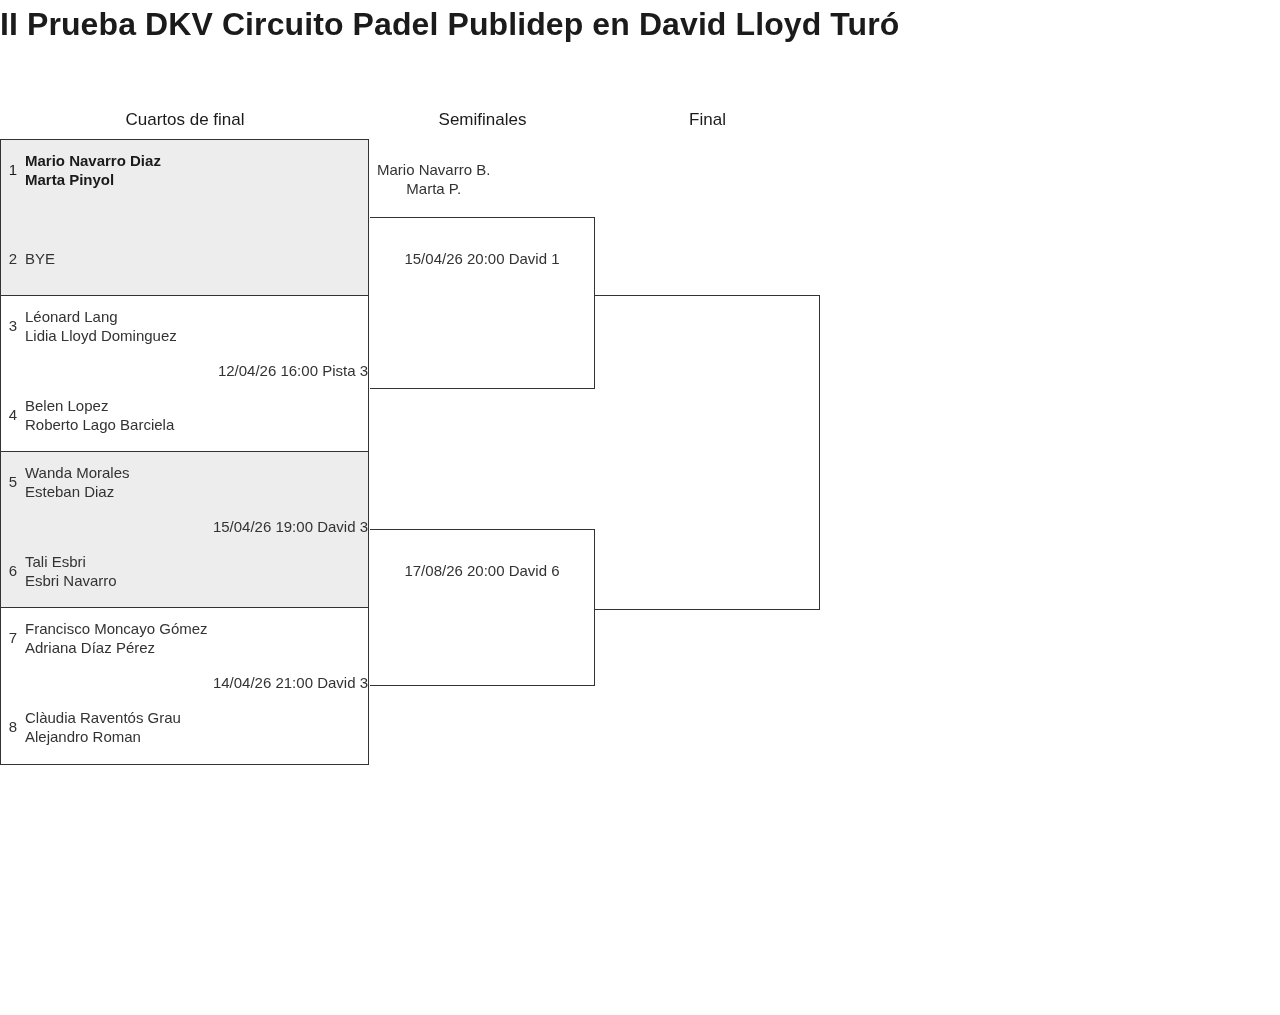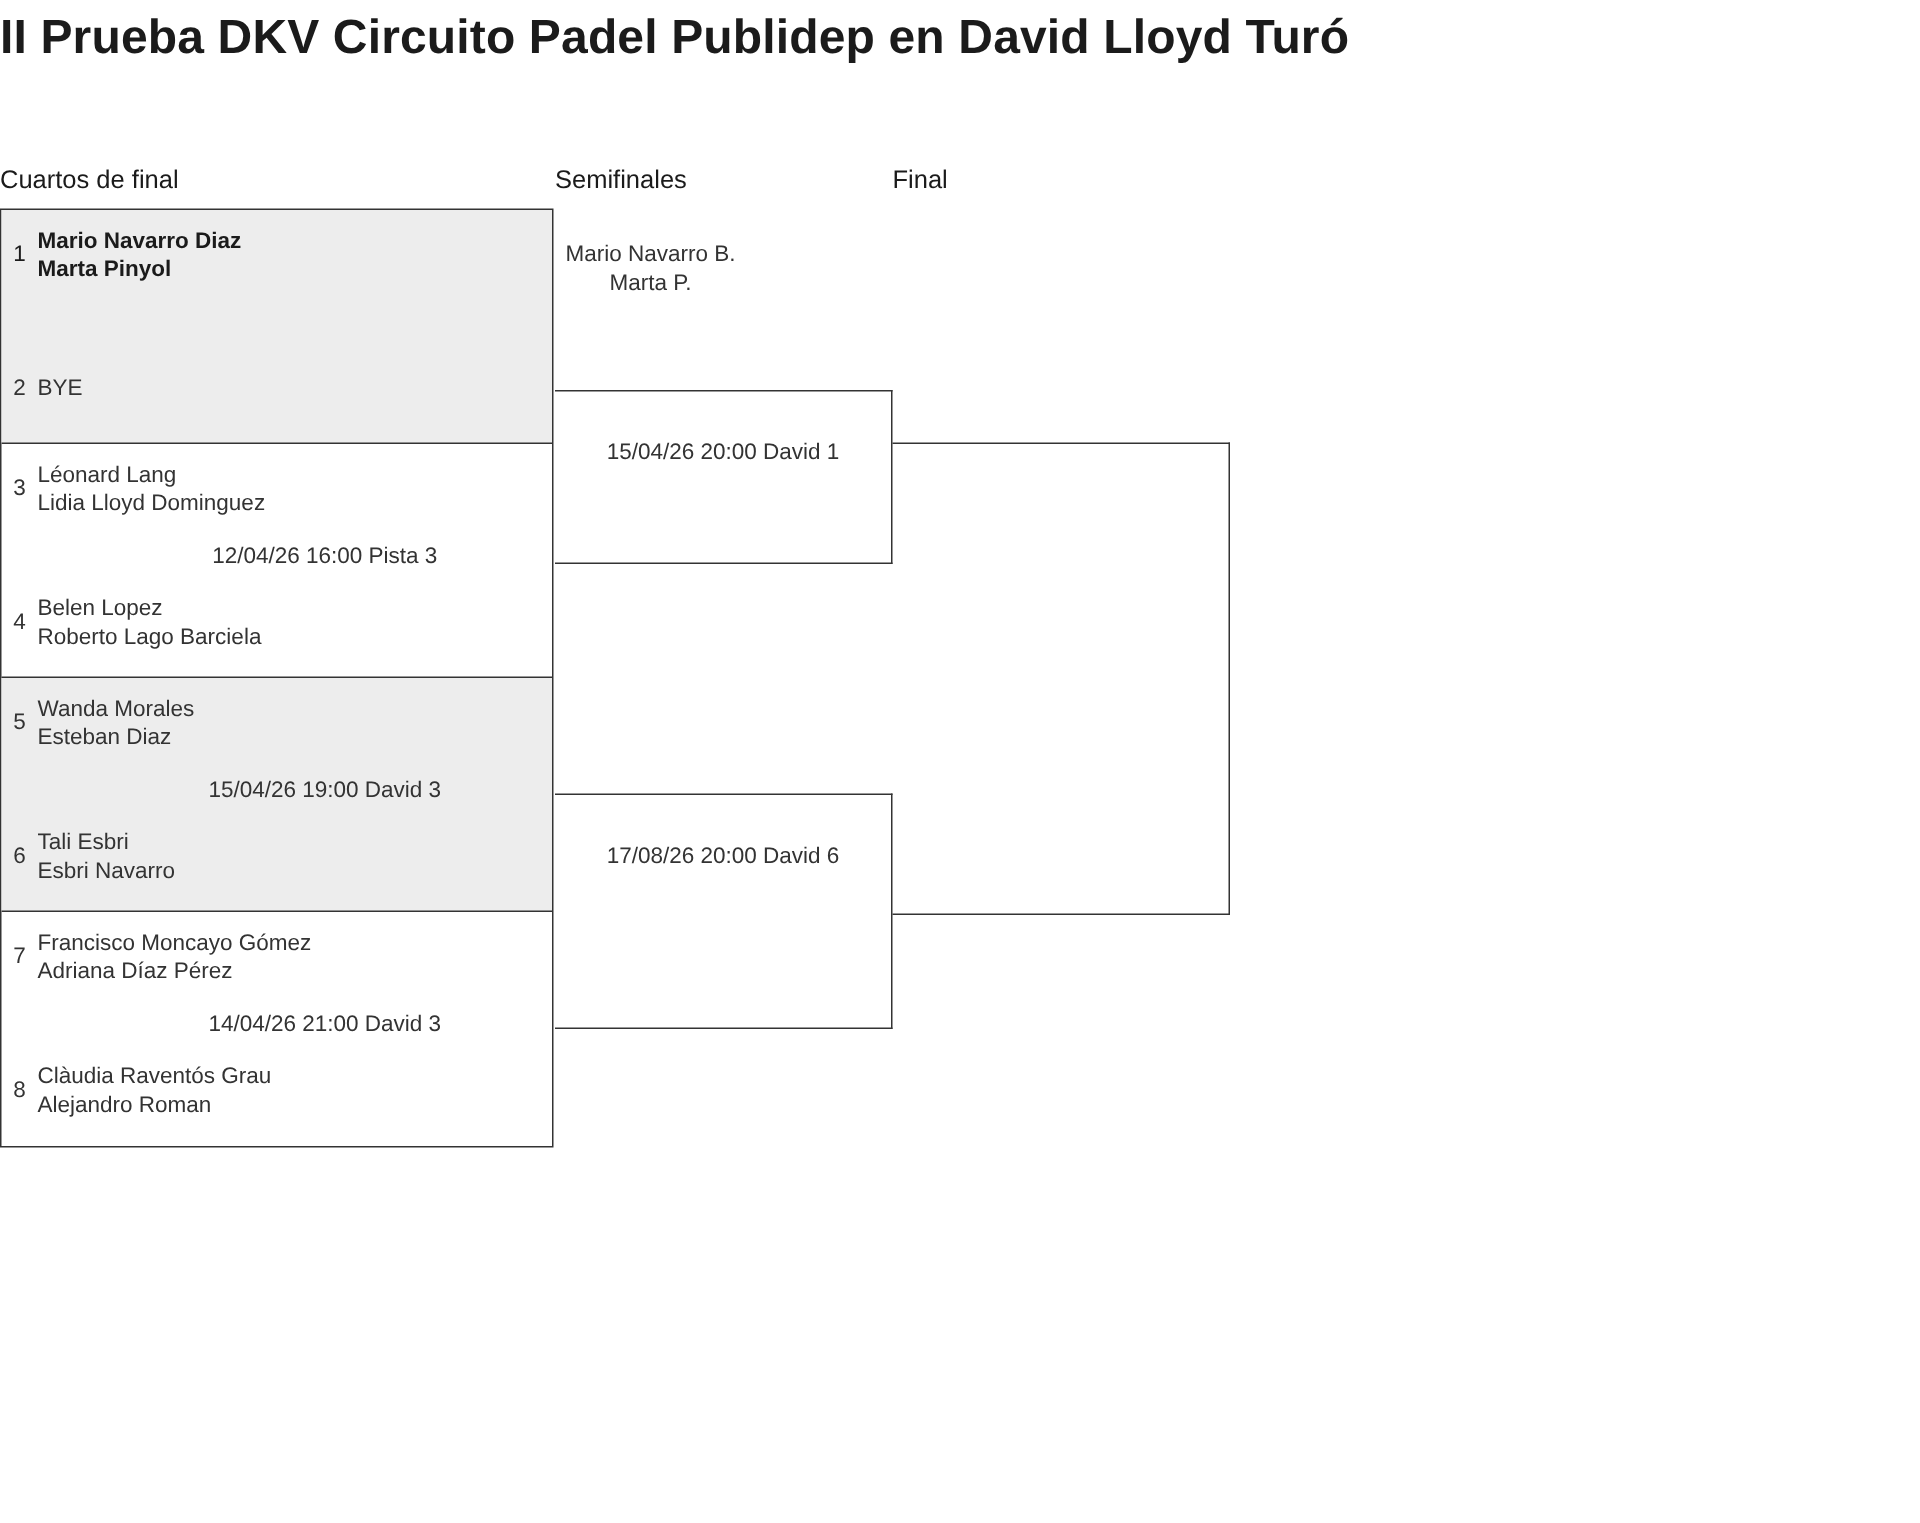--- a/index.html
+++ b/index.html
@@ -33,20 +33,21 @@
     letter-spacing: 0.1px;
     white-space: nowrap;
   }
 
   
   .round-header {
     position: absolute;
     top: 108px;
     font-size: 17px;
     color: #1b1b1b;
+    text-align: center;
     line-height: 24px;
     white-space: nowrap;
   }
   #round-header-0 { left: 0px;   width: 370px; }
   #round-header-1 { left: 370px; width: 225px; }
   #round-header-2 { left: 595px; width: 225px; }
 
   
   #bracket {
     position: absolute;
@@ -110,39 +111,38 @@
   .team.bye-team {
     padding-top: 9px;
     line-height: 19px;
   }
 
   .qf-info {
     position: absolute;
     left: 0;
     top: 65px;
     width: 100%;
-    text-align: center;
-    font-size: 15px;
-    color: #333;
-    line-height: 19px;
-    white-space: nowrap;
-    margin-left: 32px;
+    text-align: right;
+    font-size: 15px;
+    color: #333;
+    line-height: 19px;
+    white-space: nowrap;
   }
 
   
   .sf-box {
     position: absolute;
     left: 370px;
     width: 225px;
     box-sizing: border-box;
     border-top: 1.5px solid #333;
     border-bottom: 1.5px solid #333;
     border-right: 1.5px solid #333;
   }
-  #sf-box-0 { top: 217px; height: 116px; margin-top: 43px; }
+  #sf-box-0 { top: 217px; height: 172px; }
   #sf-box-1 { top: 529px; height: 157px; }
   .sf-info {
     position: absolute;
     left: 0;
     top: 31px;
     width: 100%;
     text-align: center;
     font-size: 15px;
     color: #333;
     line-height: 19px;

